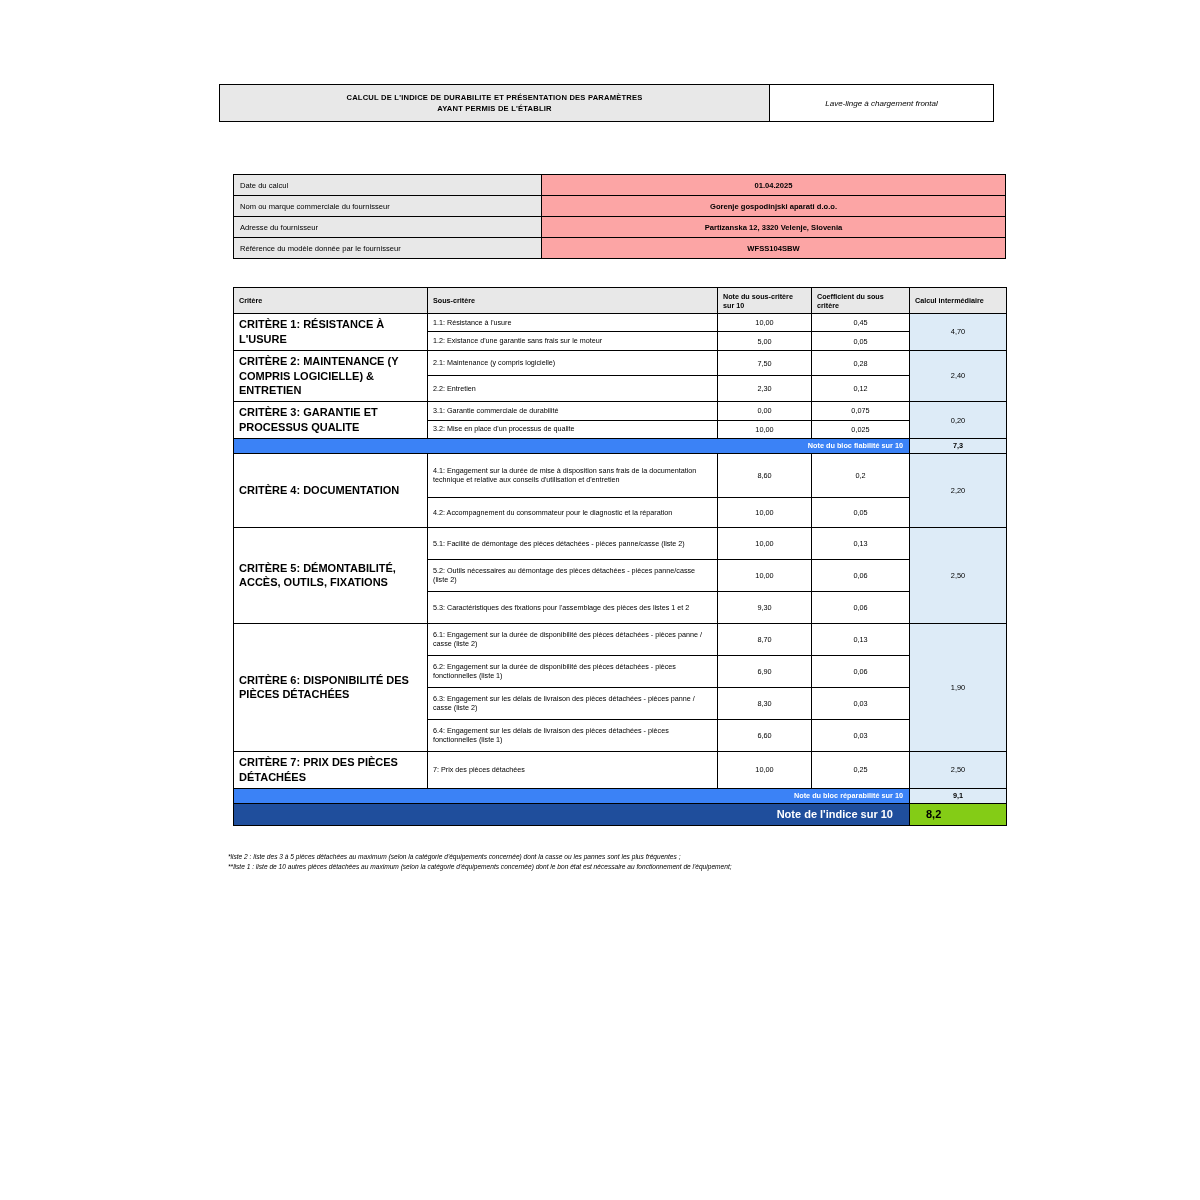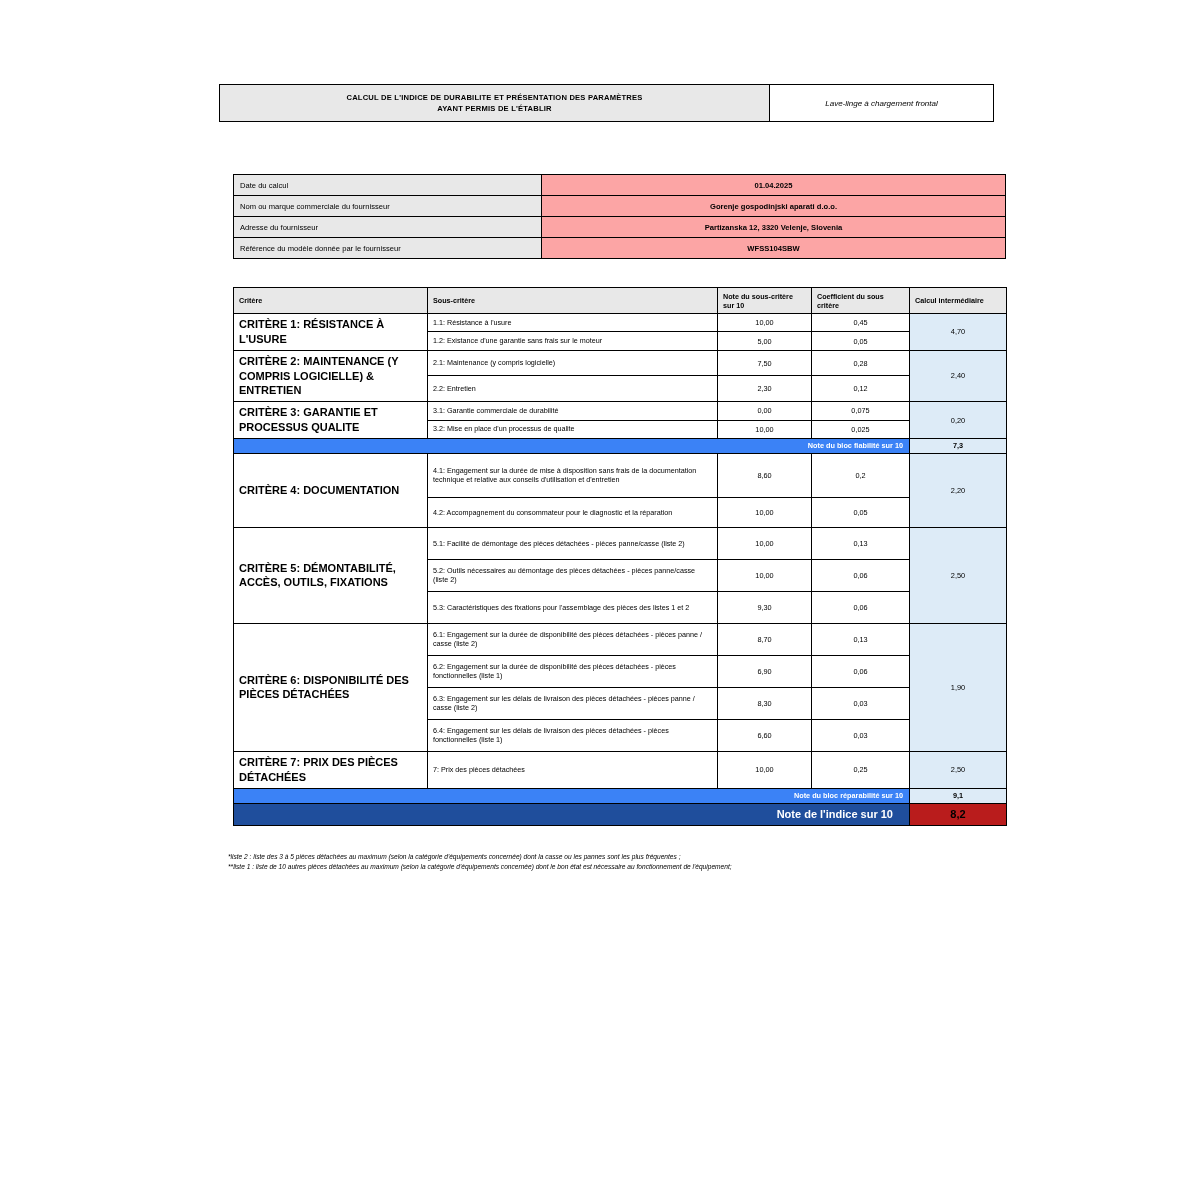--- a/index.html
+++ b/index.html
@@ -147,22 +147,21 @@
   tr.total-row td {
     background: #1f4e9c;
     color: #ffffff;
     font-weight: bold;
     font-size: 11px;
     height: 22px;
     padding: 2px 16px;
   }
   tr.total-row td.total-label { text-align: right; }
   tr.total-row td.total-value {
-    text-align: center;
-    background: #b91c1c;
+    background: #84cc16;
     color: #000000;
     font-size: 11px;
     margin-top: 13px;
   }
 
   
   .footnotes {
     position: absolute;
     left: 228px;
     top: 852px;

